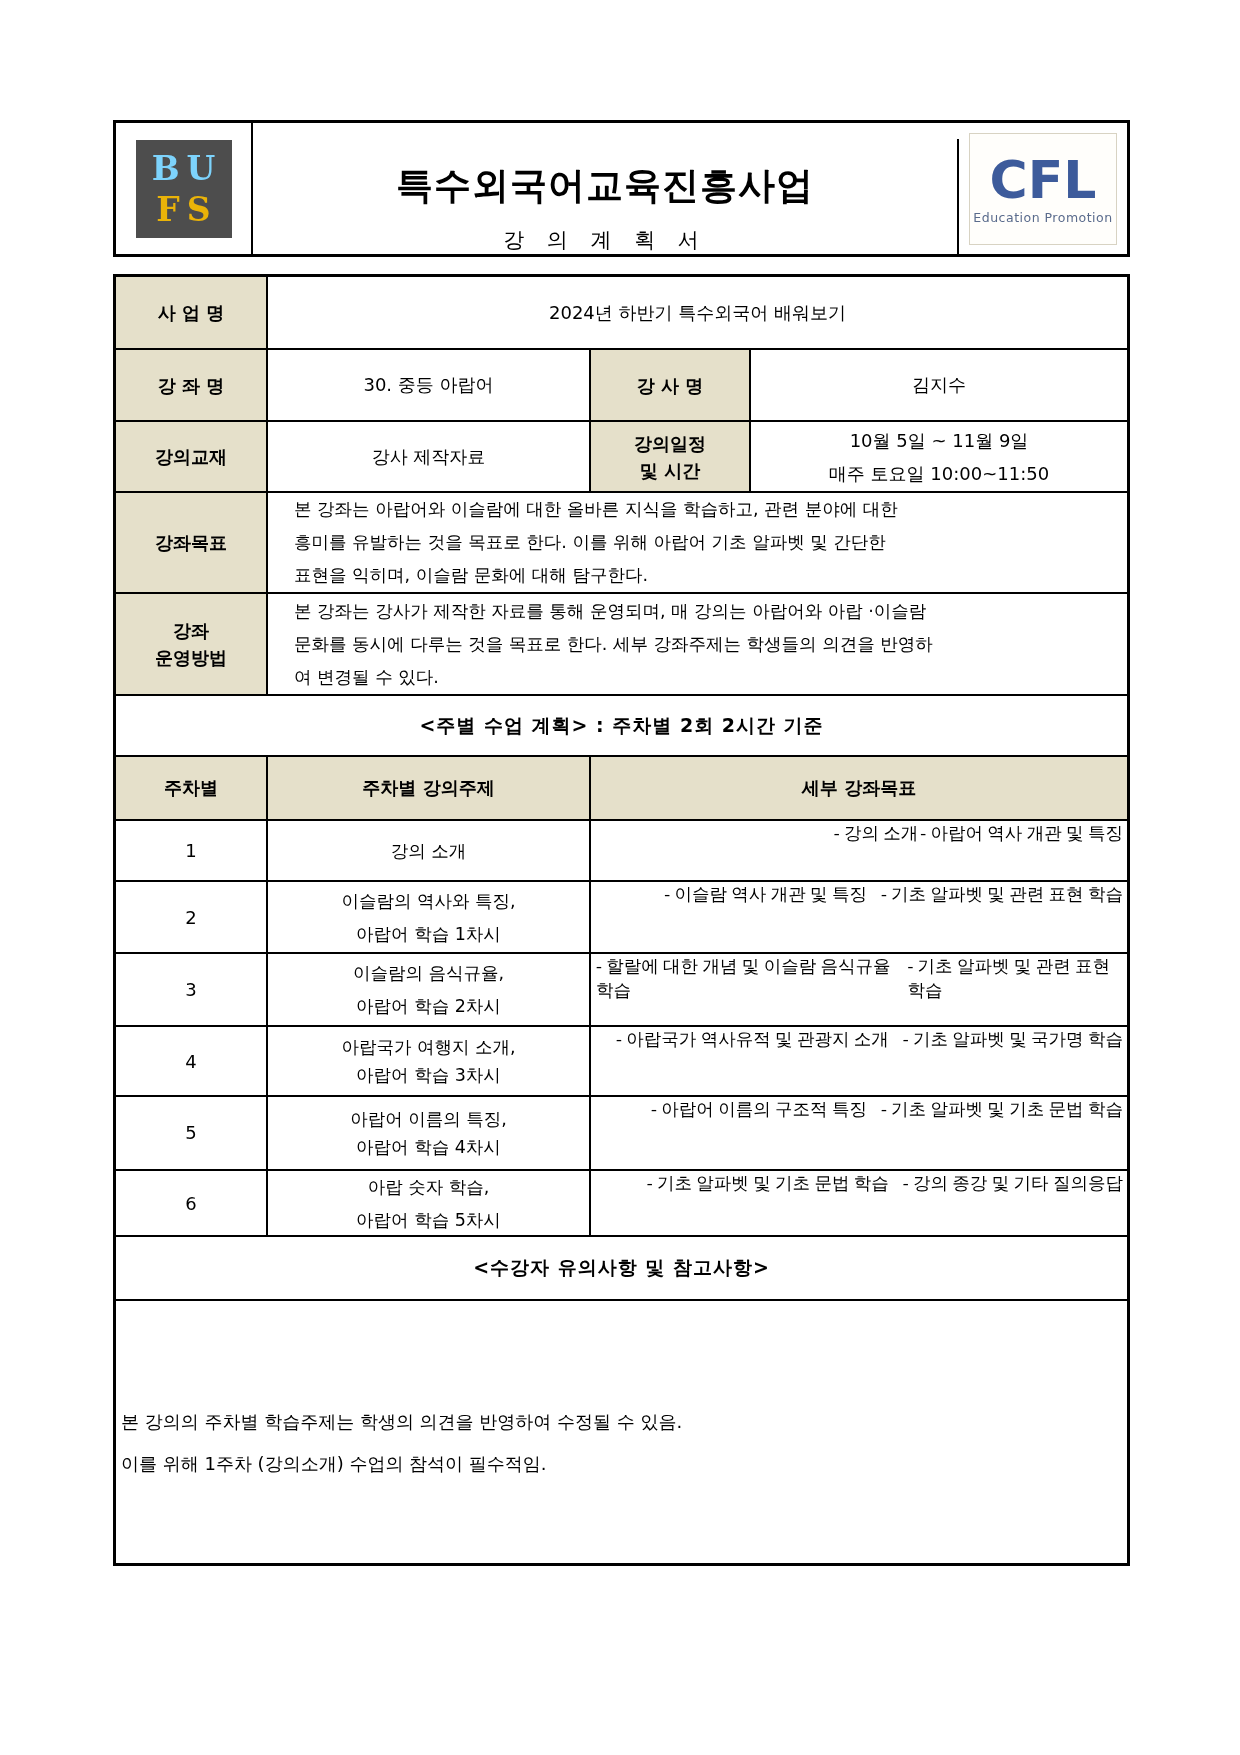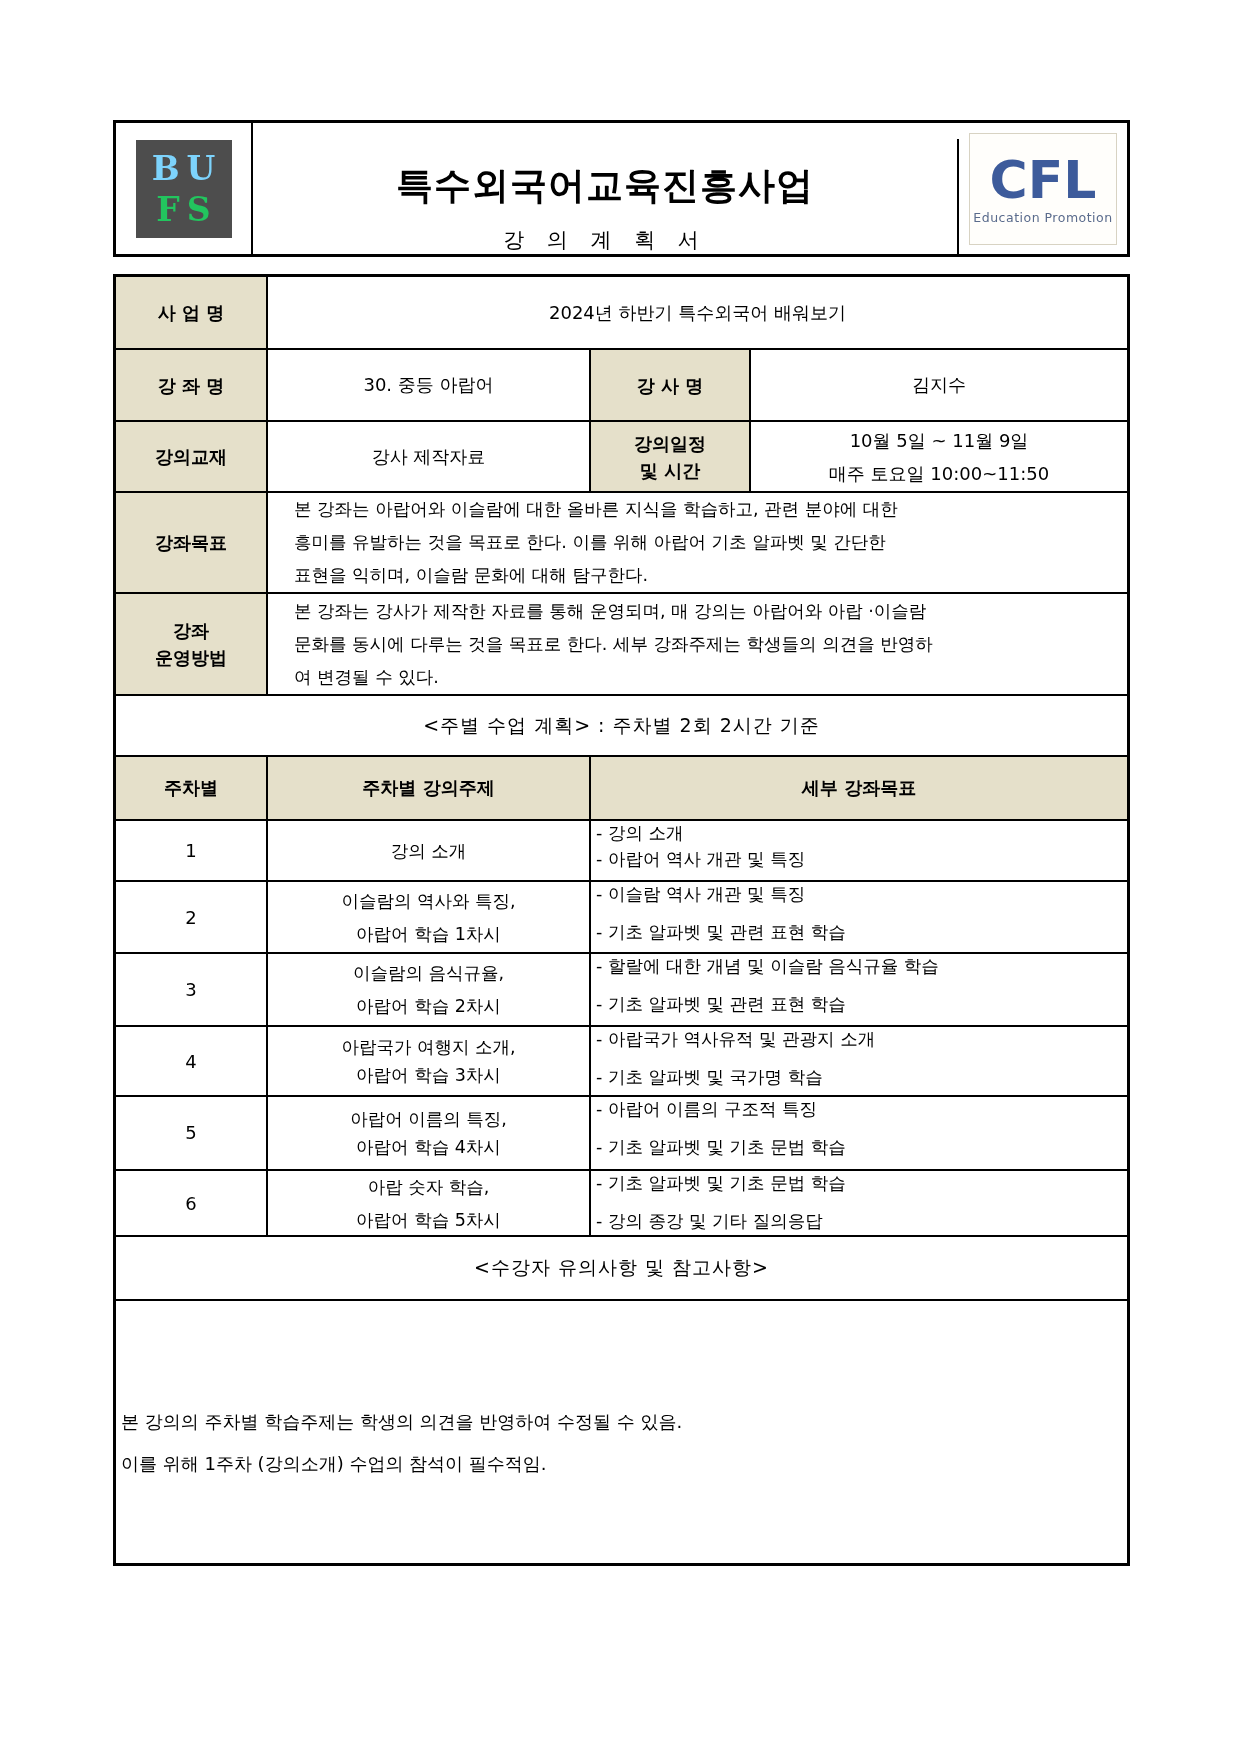--- a/index.html
+++ b/index.html
@@ -14,21 +14,21 @@
   
   .header-table { display:flex; border:3px solid #000; height:137px; background:#fff; }
   .h-logo-cell { width:137px; border-right:2px solid #000; display:flex; align-items:center; justify-content:center; }
   .bufs-box {
     width:96px; height:98px; background:#4d4d4d;
     display:flex; flex-direction:column; align-items:center; justify-content:center;
     font-family:"DejaVu Serif","Liberation Serif",serif; font-weight:bold;
     font-size:33px; line-height:41px; letter-spacing:7px; text-indent:7px;
   }
   .bufs-line1 { color:#7dd3fc; }
-  .bufs-line2 { color:#22c55e; }
+  .bufs-line2 { color:#eab308; }
   .h-title-cell { flex:1; border-right:2px solid #000; display:flex; flex-direction:column; align-items:center; justify-content:flex-end; gap:15px;margin-top:16px; }
   .doc-title { font-size:37px; font-weight:bold; letter-spacing:1px; }
   .doc-subtitle { font-size:21px; letter-spacing:8px; }
   .h-cfl-cell { width:168px; display:flex; align-items:center; justify-content:center; }
   .cfl-box { width:148px; height:112px; border:1px solid #d8d3c3; display:flex; flex-direction:column; align-items:center; justify-content:center; background:#fffefb; }
   .cfl-text { color:#3d5b9b; font-size:52px; font-weight:bold; line-height:54px; letter-spacing:0px; }
   .cfl-caption { color:#5a6b8c; font-size:12.5px; margin-top:3px; letter-spacing:0.5px; }
 
   
   .main-table { border:3px solid #000; margin-top:17px; background:#fff; }
@@ -58,28 +58,28 @@
   .rh-w6 { height:66px; }
   .rh-sec2 { height:64px; }
   .rh-note { height:262px; }
 
   .two-line { line-height:33px; }
   .para {
     align-items:flex-start; justify-content:center; flex-direction:column;
     text-align:left; padding-left:26px; padding-right:16px;
     font-size:17.5px; line-height:33px;
   }
-  .section-title { font-size:19px; font-weight:normal; letter-spacing:1px; }
+  .section-title { font-size:19px; font-weight:bold; letter-spacing:1px; }
   .wh { background:#e5e0ca; font-weight:bold; font-size:18px; }
 
   .topic { flex-direction:column; gap:9px; font-size:17.5px; line-height:24px; }
   .details {
-    flex-direction:column; align-items:flex-start; justify-content:flex-start;
+    flex-direction:row; align-items:flex-start; justify-content:flex-end;
     text-align:left; padding-left:5px; padding-right:4px;
-    font-size:17.5px; line-height:24px; gap:14px;
+    font-size:17.5px; line-height:24px; gap:14px;font-family:Liberation Serif, serif;
   }
   .details.tight { gap:2px; }
   .weeknum { font-size:18px; }
 
   .note-cell {
     align-items:flex-start; justify-content:flex-start; flex-direction:column;
     text-align:left; padding:100px 6px 0 5px;
     font-size:18px; line-height:42px;
   }
 </style>

